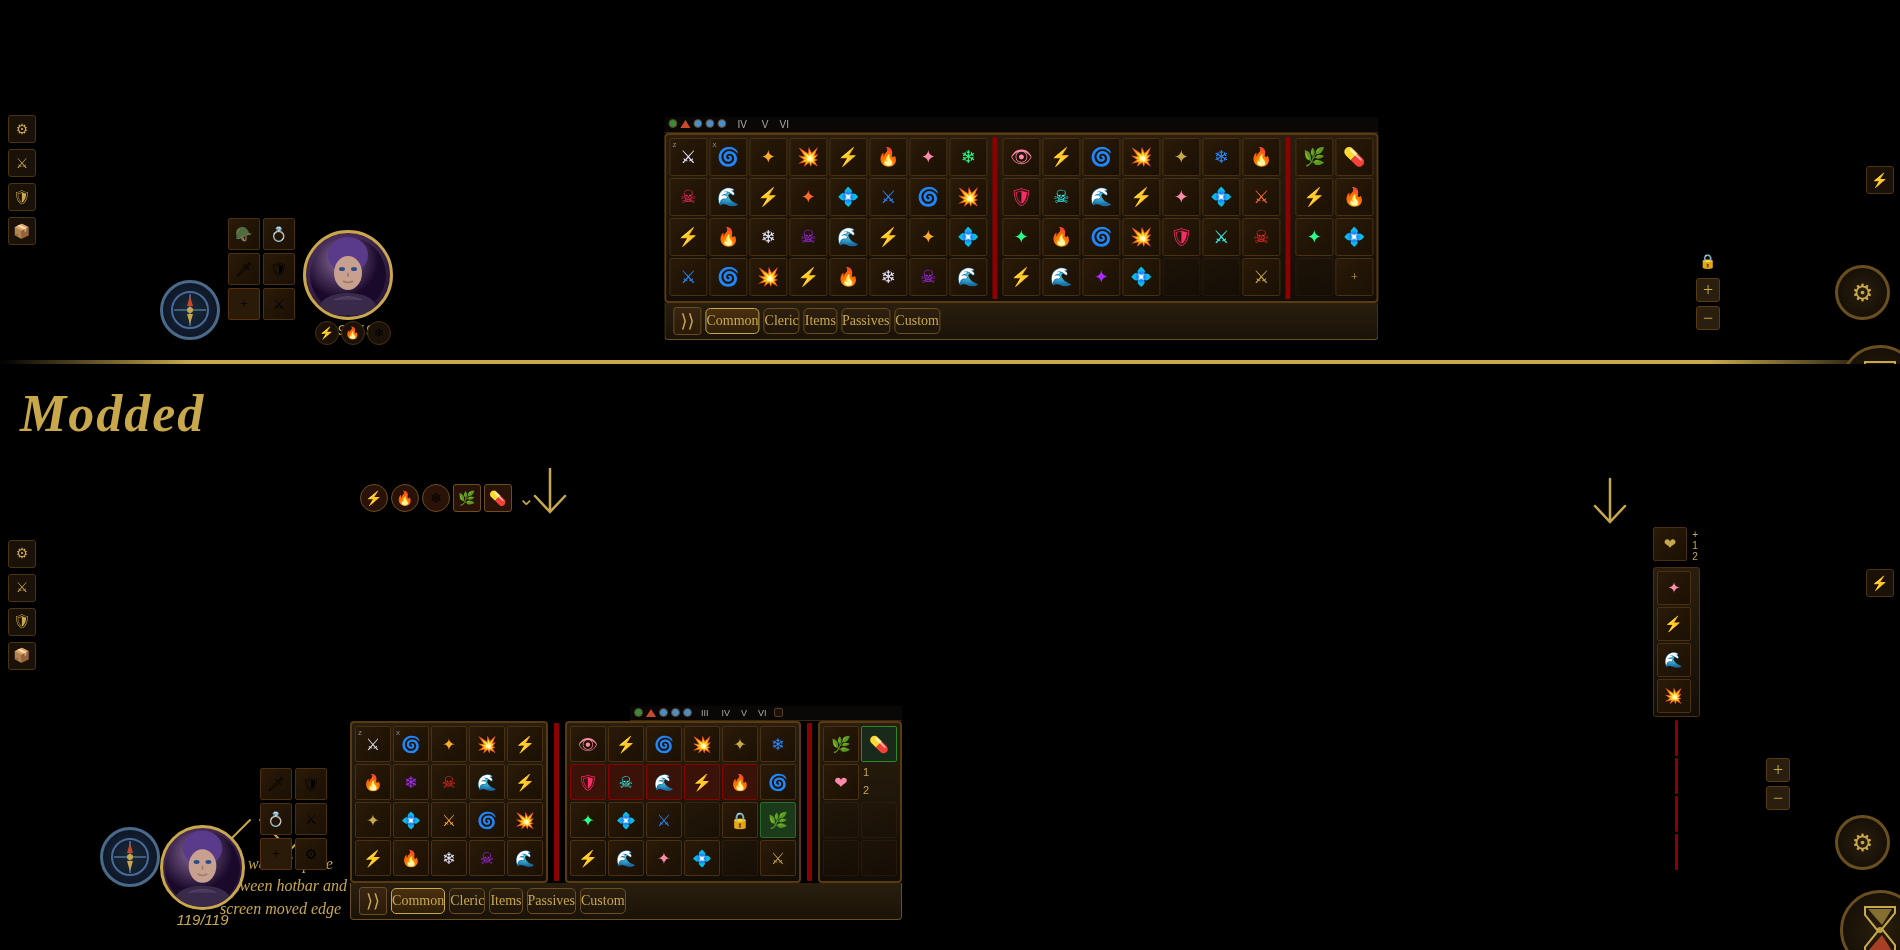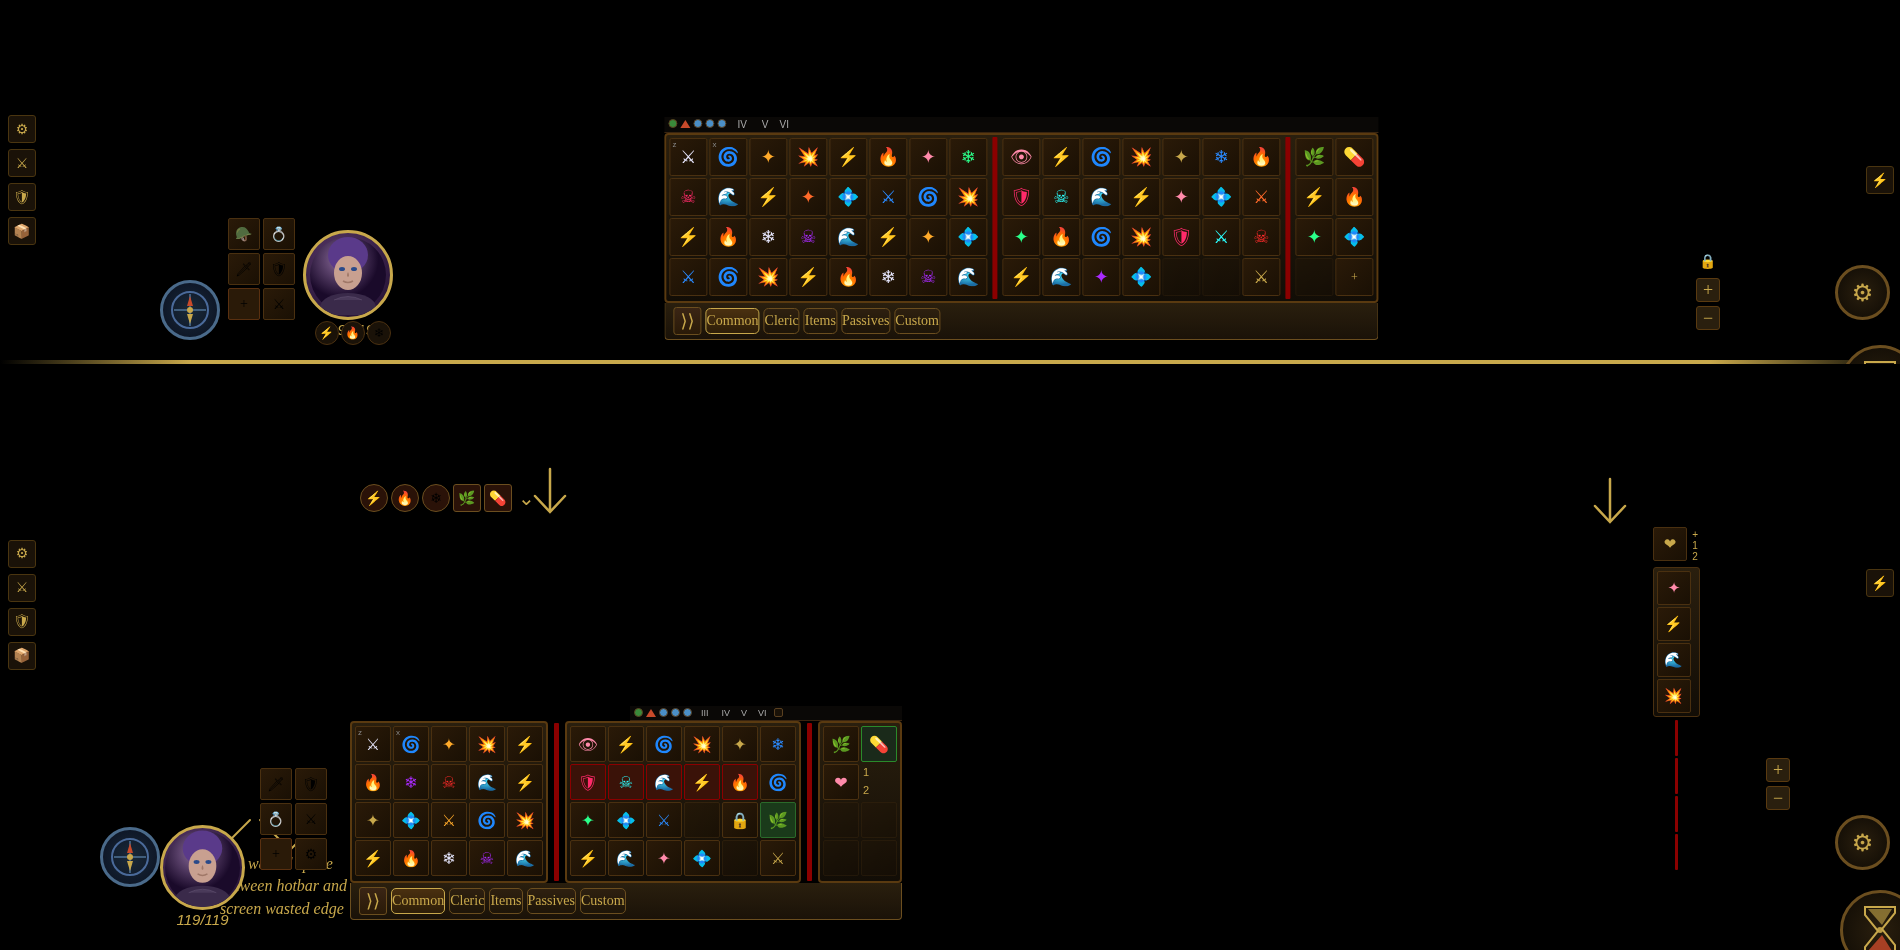--- a/index.html
+++ b/index.html
@@ -536,35 +536,36 @@
 
   <div style="position:absolute;right:10px;bottom:40px;">
     <div style="width:55px;height:55px;border-radius:50%;background:radial-gradient(circle,#2a1f0e,#0e0a04);border:3px solid #6b4e1f;display:flex;align-items:center;justify-content:center;font-size:24px;color:#c8a84b;cursor:pointer;">⚙</div>
   </div>
 </div>
 
 <div class="divider"></div>
 
 <div class="bottom-section">
 
+  <div class="modded-label">Modded</div>
 
 
   <svg class="arrow-svg" style="top:100px;left:520px;width:60px;height:60px;">
     <path d="M30,5 L30,45 M15,32 L30,48 L45,32" fill="none" stroke="#c8a84b" stroke-width="2.5" stroke-linecap="round"></path>
   </svg>
 
 
   <svg class="arrow-svg" style="top:110px;right:260px;width:60px;height:60px;">
     <path d="M30,5 L30,45 M15,32 L30,48 L45,32" fill="none" stroke="#c8a84b" stroke-width="2.5" stroke-linecap="round"></path>
   </svg>
 
   <div class="annotation" style="bottom:30px;left:220px;">
     <span>less wasted space</span><br>
     <span>between hotbar and</span><br>
-    <span>screen wasted edge</span>
+    <span>screen moved edge</span>
   </div>
 
   <svg class="arrow-svg" style="bottom:95px;left:210px;width:50px;height:40px;">
     <path d="M40,5 L10,35" fill="none" stroke="#c8a84b" stroke-width="2" stroke-linecap="round"></path>
     <path d="M0,25 L10,35 L20,28" fill="none" stroke="#c8a84b" stroke-width="2" stroke-linecap="round"></path>
   </svg>
   <svg class="arrow-svg" style="bottom:95px;left:250px;width:50px;height:40px;">
     <path d="M10,5 L40,35" fill="none" stroke="#c8a84b" stroke-width="2" stroke-linecap="round"></path>
     <path d="M50,25 L40,35 L30,28" fill="none" stroke="#c8a84b" stroke-width="2" stroke-linecap="round"></path>
   </svg>

